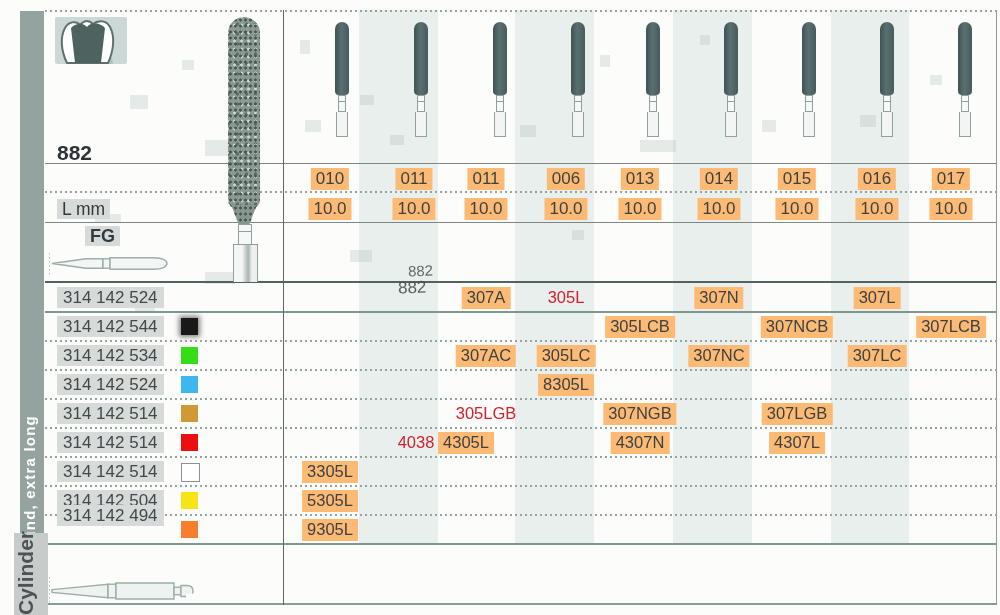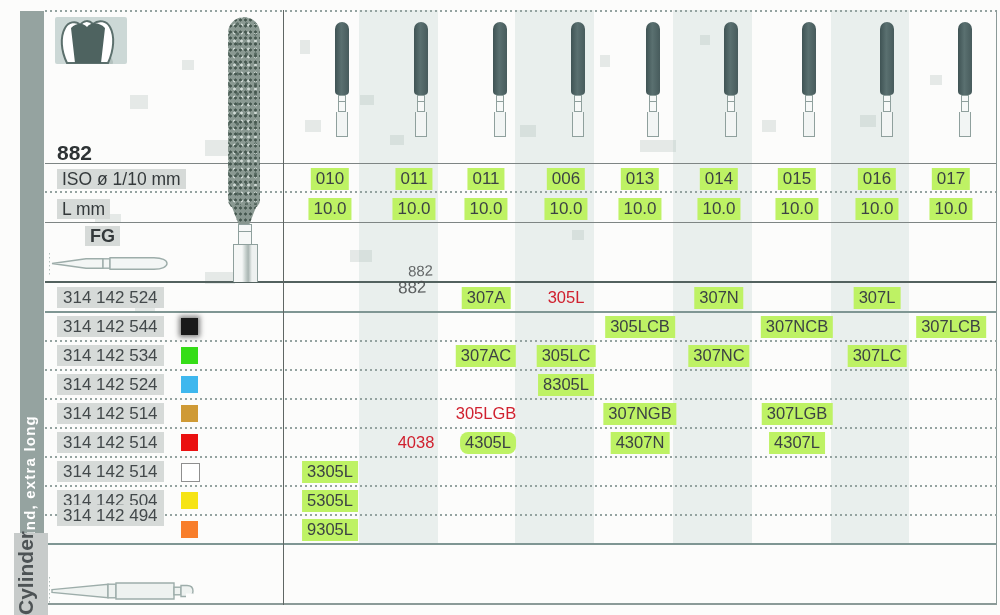--- a/index.html
+++ b/index.html
@@ -6,21 +6,21 @@
   .page{position:relative;width:1000px;height:615px;background:#fcfcfb;overflow:hidden;
         font-family:"Liberation Sans",sans-serif;color:#383e40;}
   .abs{position:absolute;}
   .noise{position:absolute;background:rgba(176,188,185,0.30);}
   .stripe{position:absolute;top:10px;height:534px;background:#e9efed;}
   .vline{position:absolute;width:1px;}
   .hline{position:absolute;left:45px;width:952px;}
   .dotted{height:2px;background-image:repeating-linear-gradient(90deg,#94a3a0 0 2px,transparent 2px 5px);}
   .hl{background:#d6dad8;padding:0 5px;}
   .cellval{position:absolute;transform:translateX(-50%);white-space:nowrap;font-size:16.5px;color:#3c4244;padding:1px 5px;line-height:1.2;}
-  .cellval.hlbox{background:#bef264;}
+  .cellval.hlbox{background:#fdba74;}
   .red{color:#d0202e;}
   .code{position:absolute;font-size:17px;color:#43494b;background:#d6dad8;padding:0 6px;white-space:nowrap;line-height:1.25;}
   .chip{position:absolute;width:17px;height:17px;}
   .burpart{position:absolute;box-sizing:border-box;}
   .sidebar-bar{position:absolute;left:20px;top:11px;width:24px;height:534px;background:#95a3a0;}
   .vtext{position:absolute;writing-mode:vertical-rl;transform:rotate(180deg);white-space:nowrap;}
   .shape-label{left:21px;top:282px;height:276px;width:23px;color:#fff;font-weight:bold;font-size:15px;letter-spacing:1.2px;text-align:left;padding-top:4px;}
   .group-label{left:14px;top:533px;height:82px;width:34px;color:#4d5355;font-weight:bold;font-size:21px;background:#c7cbca;text-align:left;}
   .ghost{position:absolute;color:#4c4f50;transform:rotate(-2deg);line-height:1;}
   .footer-note{position:absolute;left:57px;top:552px;font-size:18px;font-weight:bold;color:#d0202e;}
@@ -79,21 +79,20 @@
   <div class="abs" style="left:55px;top:17px;width:72px;height:47px;background:#ccd8d6;border-radius:2px;">
     <svg width="72" height="47" viewBox="0 0 72 47">
       <ellipse cx="21" cy="45" rx="9" ry="7" fill="#b3c1be"></ellipse>
       <ellipse cx="49" cy="45" rx="9" ry="7" fill="#b3c1be"></ellipse>
       <path d="M12,46 C6,34 5,20 10,11 C13,5 21,3 25,8 C29,3 34,3 38,7 C44,2 52,4 55,10 C60,19 59,33 53,46 Z" fill="#ffffff" stroke="#5c706d" stroke-width="2"></path>
       <path d="M16,11 C22,5 29,6 32,10 C36,5 44,5 50,11 L46,46 L20,46 Z" fill="#4e6360"></path>
     </svg>
   </div>
 
   <div class="title">882</div>
-  <div class="rowlabel" style="top:169px;"><span class="hl">ISO ø 1/10 mm</span></div>
   <div class="rowlabel" style="top:199px;"><span class="hl">L mm</span></div>
   <div class="rowlabel fg" style="top:226px;"><span class="hl">FG</span></div>
 
   <svg class="abs" style="left:48px;top:250px;" width="135" height="27" viewBox="0 0 135 27">
     <line x1="1.5" y1="3" x2="1.5" y2="25" stroke="#b4c0bd" stroke-width="1" stroke-dasharray="1.5,2.5"></line>
     <path d="M4,13.5 L38,8.8 L55,8.8 L55,18.2 L38,18.2 Z" fill="#f3f6f5" stroke="#9dadaa" stroke-width="1.4"></path>
     <rect x="55" y="8.8" width="7" height="9.4" fill="#f3f6f5" stroke="#9dadaa" stroke-width="1.4"></rect>
     <path d="M62,7.8 L106,7.8 C114,7.8 119,10.3 119,13.5 C119,16.7 114,19.2 106,19.2 L62,19.2 Z" fill="#f3f6f5" stroke="#9dadaa" stroke-width="1.4"></path>
   </svg>
 
@@ -195,21 +194,21 @@
       <div class="dotted" style="left: 45px; top: 398px; width: 952px; position: absolute;"></div>
       <div class="code" style="left: 57px; top: 403px; position: absolute;">314 142 514</div>
       <div class="chip" style="left: 181px; top: 405px; position: absolute; background: rgb(207, 154, 53);"></div>
       <div class="cellval red" style="left: 486px; top: 403px; position: absolute;">305LGB</div>
       <div class="cellval hlbox" style="left: 640px; top: 403px; position: absolute;">307NGB</div>
       <div class="cellval hlbox" style="left: 797px; top: 403px; position: absolute;">307LGB</div>
       <div class="dotted" style="left: 45px; top: 427px; width: 952px; position: absolute;"></div>
       <div class="code" style="left: 57px; top: 432px; position: absolute;">314 142 514</div>
       <div class="chip" style="left: 181px; top: 434px; position: absolute; background: rgb(234, 16, 16);"></div>
       <div class="cellval red" style="left: 416px; top: 432px; position: absolute;">4038</div>
-      <div class="cellval hlbox" style="left: 488px; top: 432px; position: absolute; border-radius: 8px;">4305L</div>
+      <div class="cellval hlbox" style="left: 466px; top: 432px; position: absolute;">4305L</div>
       <div class="cellval hlbox" style="left: 640px; top: 432px; position: absolute;">4307N</div>
       <div class="cellval hlbox" style="left: 797px; top: 432px; position: absolute;">4307L</div>
       <div class="dotted" style="left: 45px; top: 456px; width: 952px; position: absolute;"></div>
       <div class="code" style="left: 57px; top: 461px; position: absolute;">314 142 514</div>
       <div class="chip" style="left: 181px; top: 463px; position: absolute; background: rgb(255, 255, 255); border: 1.5px solid rgb(143, 143, 143);"></div>
       <div class="cellval hlbox" style="left: 330px; top: 461px; position: absolute;">3305L</div>
       <div class="dotted" style="left: 45px; top: 485px; width: 952px; position: absolute;"></div>
       <div class="code" style="left: 57px; top: 490px; position: absolute;">314 142 504</div>
       <div class="chip" style="left: 181px; top: 492px; position: absolute; background: rgb(246, 228, 20);"></div>
       <div class="cellval hlbox" style="left: 330px; top: 490px; position: absolute;">5305L</div>

